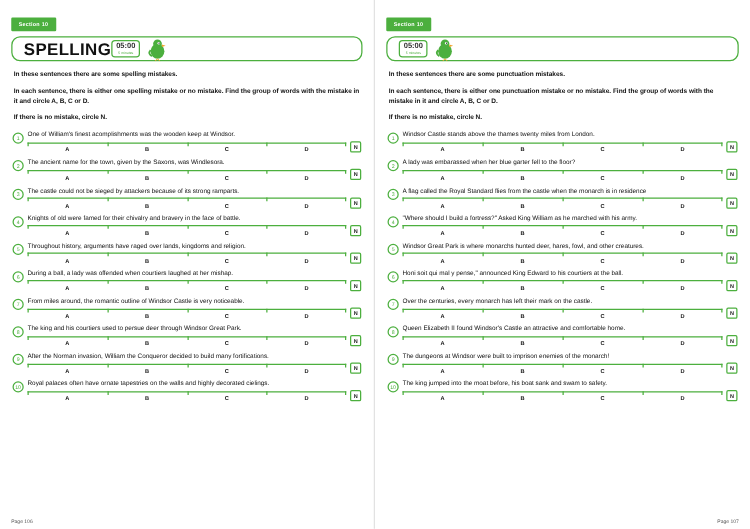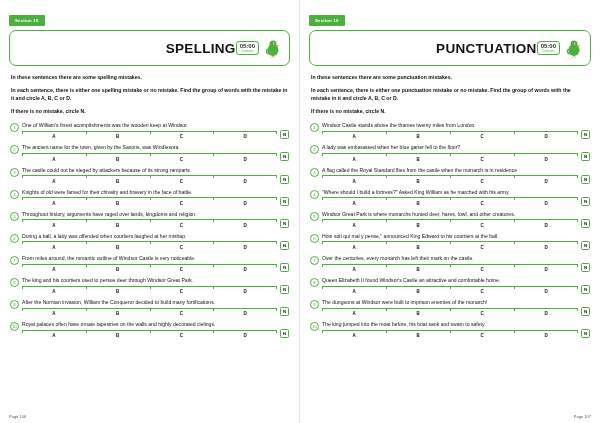--- a/index.html
+++ b/index.html
@@ -37,24 +37,24 @@
     letter-spacing: .2px;
     padding: 3px 6px 3px 6px;
     display: inline-block;
     border-radius: 1px;
     margin-bottom: 4px;
   }
 
   .title-bar {
     border: 1.2px solid #4caf3e;
     border-radius: 7px;
-    height: 36px;
+    height: 20px;
     display: flex;
     align-items: center;
-    justify-content: flex-end;
+    justify-content: flex-start;
     padding: 0 6px 0 9px;
     box-sizing: border-box;
     margin-bottom: 7px;
   }
   .title-text {
     font-size: 13.5px;
     font-weight: bold;
     color: #111111;
     letter-spacing: .3px;
   }
@@ -438,21 +438,20 @@
 
     </div>
 
     <div class="page-footer left-f">Page 106</div>
   </div>
 
   <div class="page right">
     <div class="section-tab">Section 10</div>
 
     <div class="title-bar">
-      <div class="title-text">PUNCTUATION</div>
       <div class="title-right">
         <div class="timer">
           <span class="t-time">05:00</span>
           <span class="t-label">5 minutes</span>
         </div>
         <svg class="mascot" viewBox="0 0 40 40">
           <ellipse cx="20" cy="24" rx="11" ry="12" fill="#4caf3e"></ellipse>
           <circle cx="20" cy="12" r="7" fill="#4caf3e"></circle>
           <circle cx="22" cy="11" r="2" fill="#ffffff"></circle>
           <circle cx="22.5" cy="11" r="1" fill="#1a1a1a"></circle>

